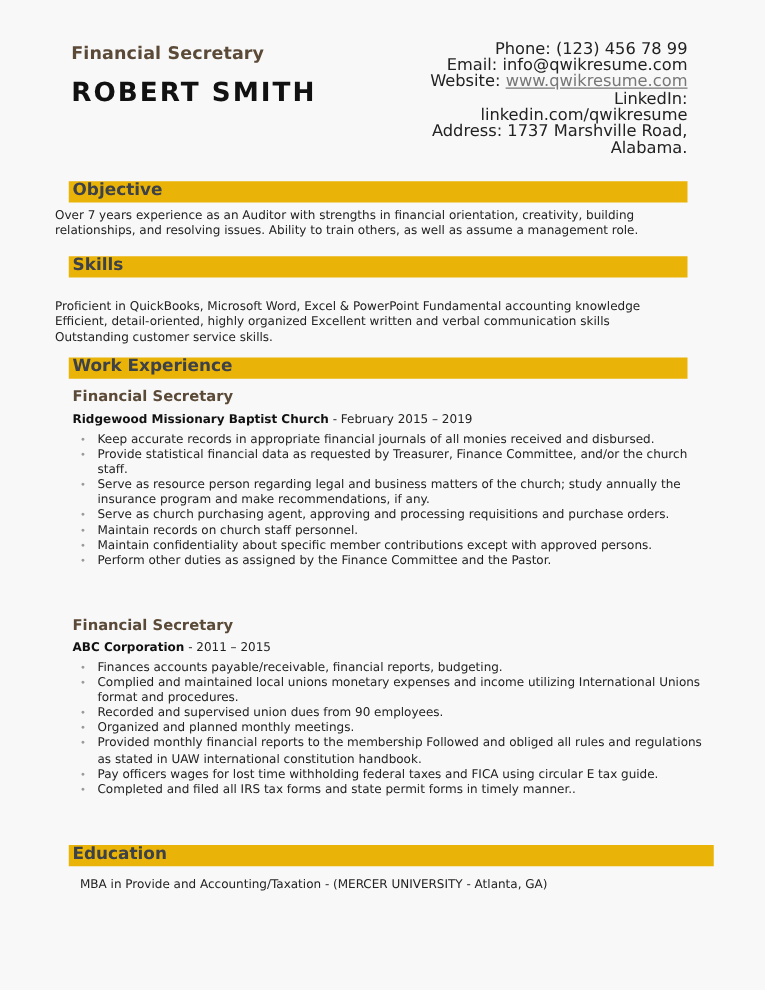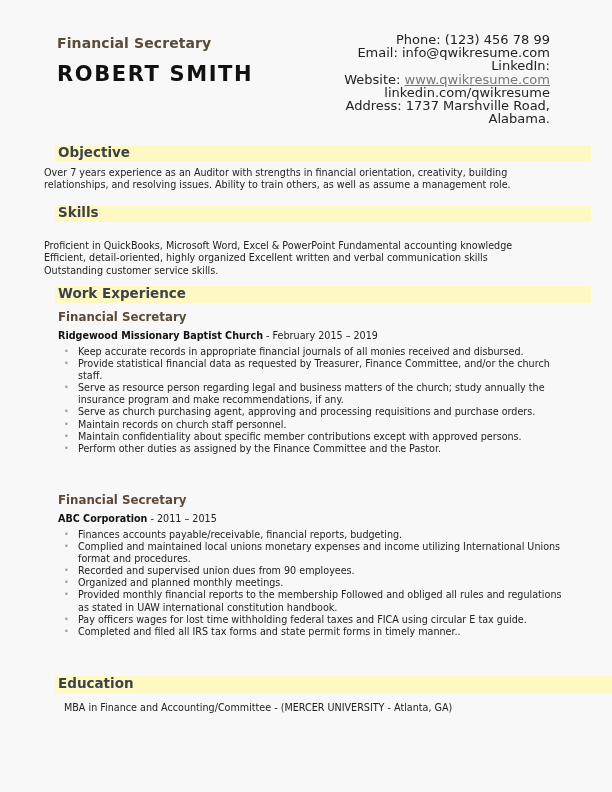--- a/index.html
+++ b/index.html
@@ -56,23 +56,23 @@
       line-height: 13.2px;
       color: #222;
     }
     .contact a {
       color: #777;
       text-decoration: underline;
     }
     .section-bar {
       position: absolute;
       left: 55px;
-      width: 536px;
+      width: 495px;
       height: 17px;
-      background: #fef9c3;
+      background: #eab308;
     }
     .section-bar span {
       position: absolute;
       left: 3px;
       top: -1px;
       font-size: 13.5px;
       font-weight: bold;
       color: #3d4148;
     }
     .para {
@@ -145,22 +145,22 @@
 <body>
 
 <div class="page">
 
   <div class="header">
     <div class="job-title">Financial Secretary</div>
     <div class="name">ROBERT SMITH</div>
     <div class="contact">
       <div>Phone: (123) 456 78 99</div>
       <div>Email: info@qwikresume.com</div>
+      <div><span>Website: </span><a>www.qwikresume.com</a></div>
       <div>LinkedIn:</div>
-      <div><span>Website: </span><a>www.qwikresume.com</a></div>
       <div>linkedin.com/qwikresume</div>
       <div>Address: 1737 Marshville Road,</div>
       <div>Alabama.</div>
     </div>
   </div>
 
   <div class="section-bar" style="top:145px;">
     <span>Objective</span>
   </div>
   <div class="para" style="top:167px;">Over 7 years experience as an Auditor with strengths in financial orientation, creativity, building relationships, and resolving issues. Ability to train others, as well as assume a management role.</div>
@@ -198,16 +198,16 @@
     <li>Recorded and supervised union dues from 90 employees.</li>
     <li>Organized and planned monthly meetings.</li>
     <li>Provided monthly financial reports to the membership Followed and obliged all rules and regulations as stated in UAW international constitution handbook.</li>
     <li>Pay officers wages for lost time withholding federal taxes and FICA using circular E tax guide.</li>
     <li>Completed and filed all IRS tax forms and state permit forms in timely manner..</li>
   </ul>
 
   <div class="section-bar" style="top:676px;padding-left:21px;">
     <span>Education</span>
   </div>
-  <div class="para" style="top:702px; left:64px;">MBA in Finance and Accounting/Committee - (MERCER UNIVERSITY - Atlanta, GA)</div>
+  <div class="para" style="top:702px; left:64px;">MBA in Provide and Accounting/Taxation - (MERCER UNIVERSITY - Atlanta, GA)</div>
 
 
 </div>
 
 </body></html>

